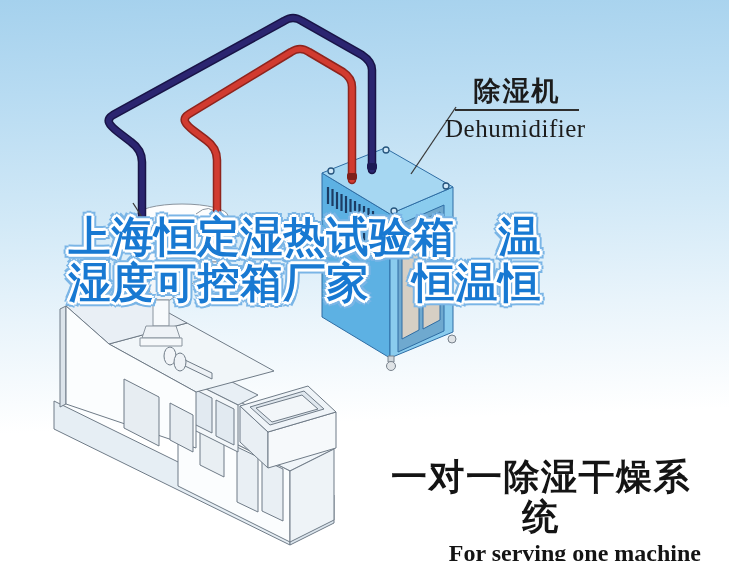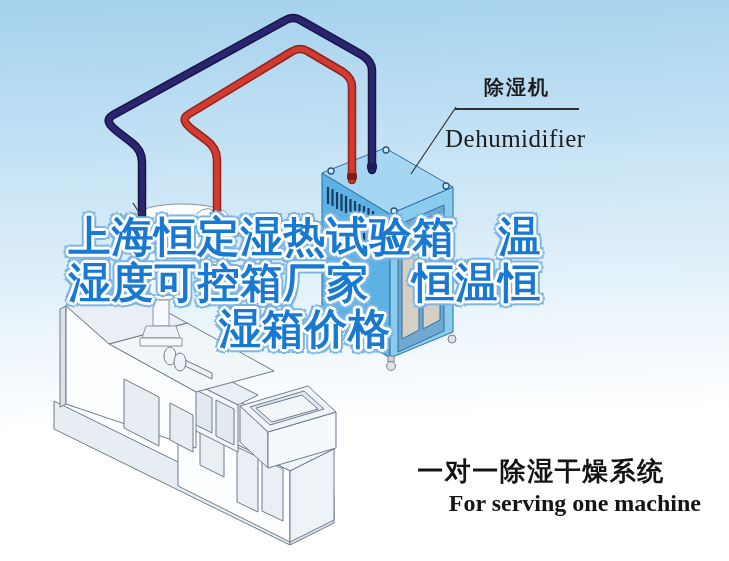--- a/index.html
+++ b/index.html
@@ -4,38 +4,38 @@
 <style>
   html,body{margin:0;padding:0;}
   #stage{
     position:relative;width:729px;height:561px;overflow:hidden;
     font-family:"DejaVu Sans","Liberation Sans",sans-serif;
     background:linear-gradient(178deg,#a5d1ed 0%,#b7dbf2 16%,#d2e9f7 38%,#e9f4fb 55%,#ffffff 74%,#ffffff 100%);
   }
   #art{position:absolute;left:0;top:0;width:729px;height:561px;}
   .callout{position:absolute;text-align:center;color:#1c1c1c;}
   .callout .zh{
-    display:block;font-size:20px;font-weight:600;letter-spacing:2px;
-    border-bottom:2px solid #2e2e2e;padding-bottom:10px;line-height:1.05;
+    display:block;font-size:27px;font-weight:600;letter-spacing:2px;
+    border-bottom:2px solid #2e2e2e;padding-bottom:4px;line-height:1.05;
   }
   .callout .en{
     display:block;font-family:"Liberation Serif","DejaVu Serif",serif;
-    font-size:25px;font-weight:500;margin-top:16px;letter-spacing:0.5px;line-height:1.05;
+    font-size:25px;font-weight:500;margin-top:5px;letter-spacing:0.5px;line-height:1.05;
   }
   #watermark{
     position:absolute;left:0;top:214px;width:610px;text-align:center;
     font-size:42px;line-height:46px;font-weight:bold;color:#1879d2;letter-spacing:1px;
     text-shadow:
       -3px 0 0 #fff,3px 0 0 #fff,0 -3px 0 #fff,0 3px 0 #fff,
       -2px -2px 0 #fff,2px -2px 0 #fff,-2px 2px 0 #fff,2px 2px 0 #fff,
       -5px 0 0 #7ab5e6,5px 0 0 #7ab5e6,0 -5px 0 #7ab5e6,0 5px 0 #7ab5e6,
       -4px -4px 0 #7ab5e6,4px -4px 0 #7ab5e6,-4px 4px 0 #7ab5e6,4px 4px 0 #7ab5e6;
   }
   #caption{position:absolute;left:381px;top:457px;width:320px;text-align:center;color:#141414;}
-  #caption .zh{display:block;font-size:26px;font-weight:bold;letter-spacing:1.5px;line-height:1.1;}
+  #caption .zh{display:block;font-size:36px;font-weight:bold;letter-spacing:1.5px;line-height:1.1;}
   #caption .en{
     display:block;font-family:"Liberation Serif","DejaVu Serif",serif;
     font-size:24px;font-weight:bold;margin-top:5px;line-height:1.05;text-align:right;
   }
 </style>
 </head>
 <body>
 
 <div id="stage">
 
@@ -157,21 +157,20 @@
 
 
   <div class="callout" style="left:455px;top:77px;width:124px;">
     <span class="zh">除湿机</span>
     <span class="en" style="margin-left:-10px;width:140px;">Dehumidifier</span>
   </div>
 
   <div id="watermark">
     <div>上海恒定湿热试验箱　温</div>
     <div>湿度可控箱厂家　恒温恒</div>
-    <div>湿箱价格</div>
   </div>
 
   <div id="caption">
     <span class="zh">一对一除湿干燥系统</span>
     <span class="en">For serving one machine</span>
   </div>
 
 </div>
 
 </body></html>

